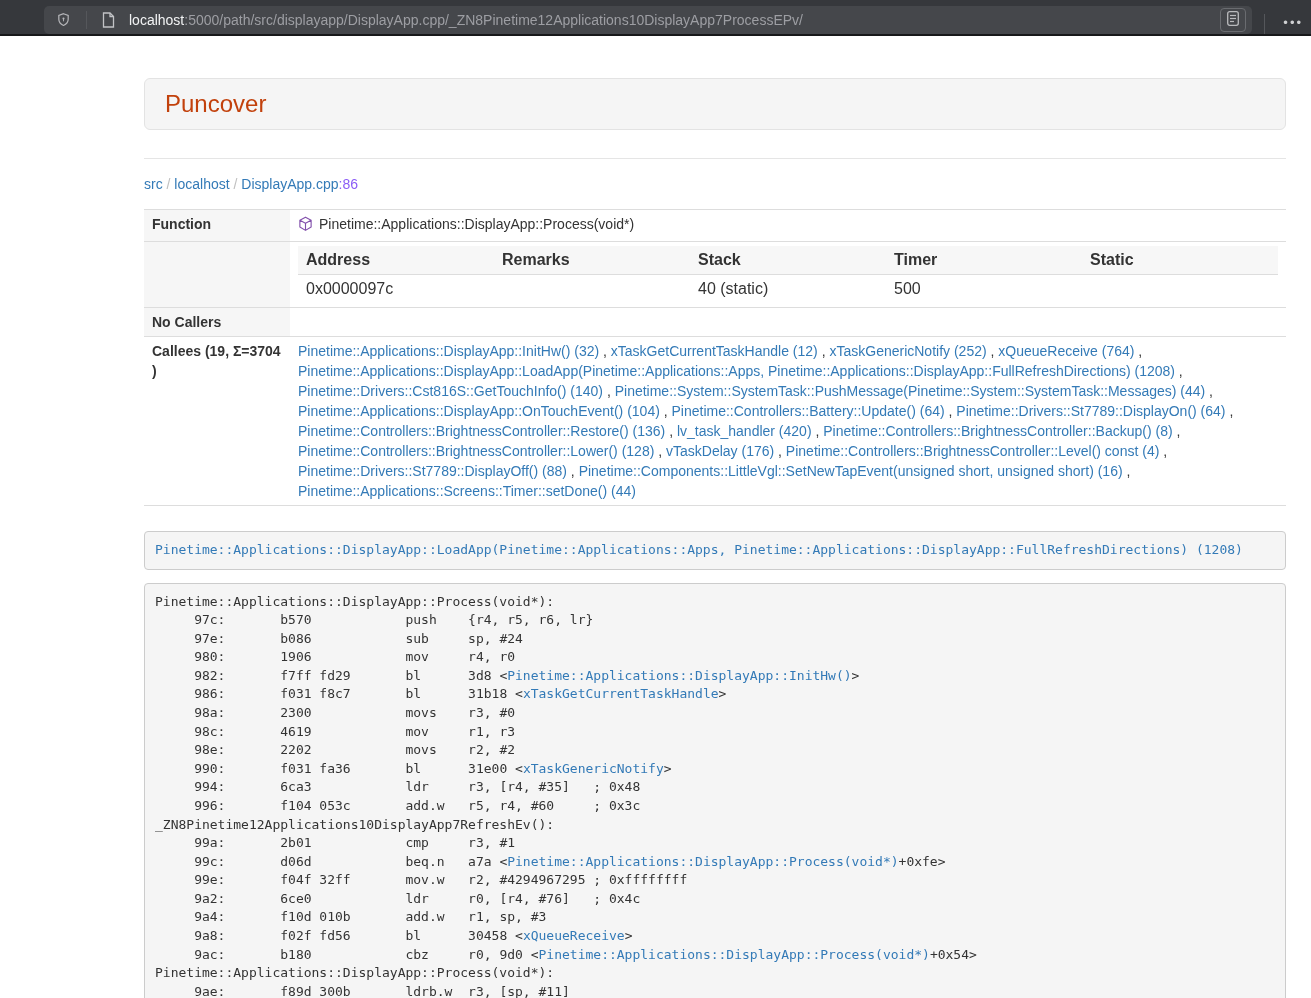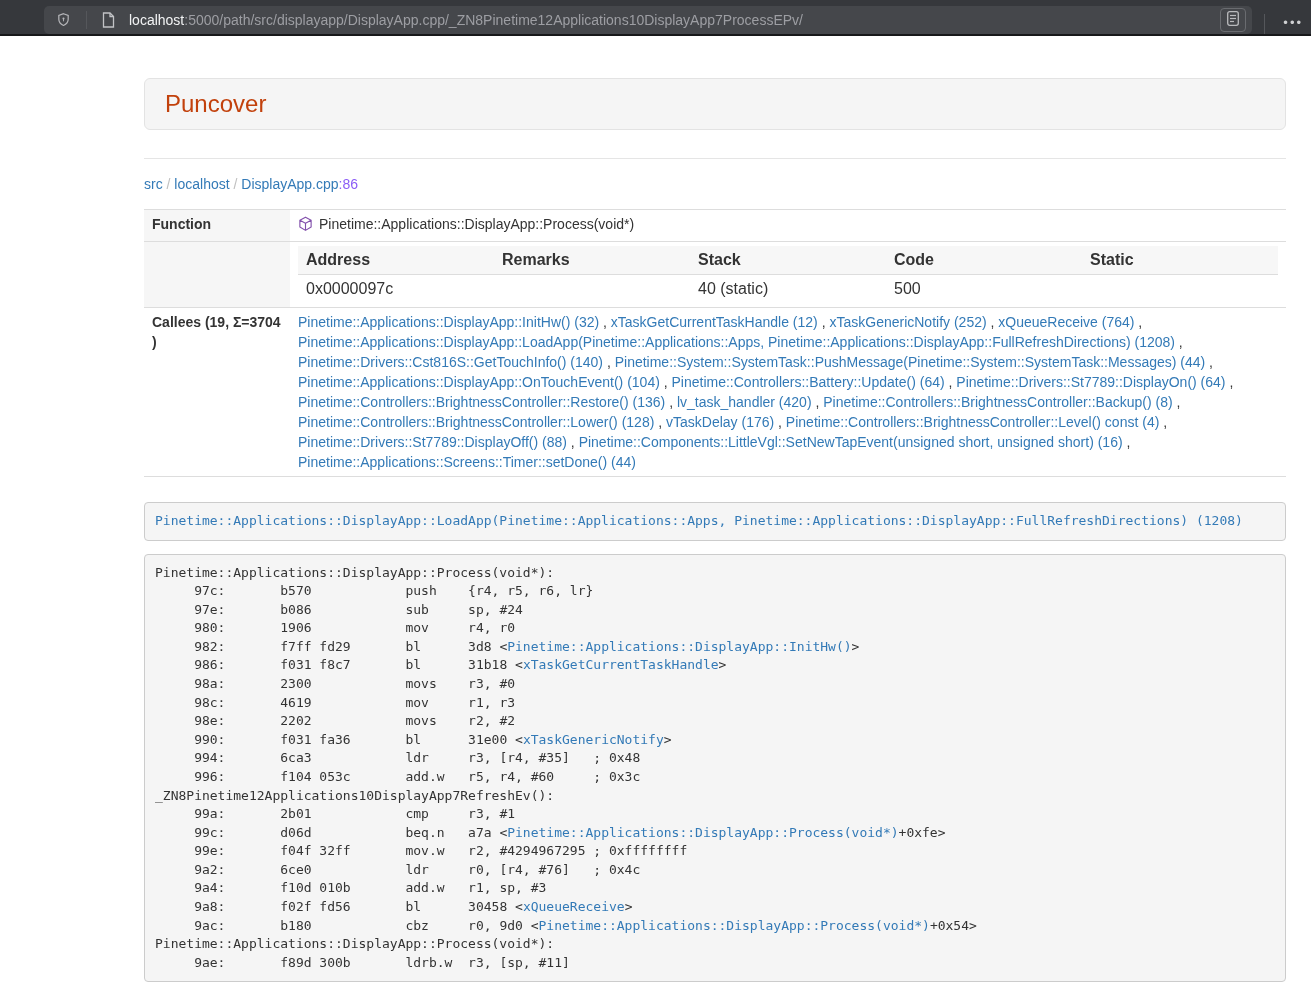--- a/index.html
+++ b/index.html
@@ -118,35 +118,39 @@
       </tr>
       <tr class="shaded">
         <th></th>
         <td>
           <table class="inner">
             <thead>
                 <tr id="metric-heads">
                   <th class="c0">Address</th>
                   <th class="c1">Remarks</th>
                   <th class="c2">Stack</th>
-                  <th class="c3">Code</th>
+                  <th class="c3">Timer</th>
                   <th class="c4">Static</th>
                 </tr>
               </thead>
             <tbody>
                 <tr id="metric-cells">
                   <td>0x0000097c</td>
                   <td></td>
                   <td>40 (static)</td>
                   <td>500</td>
                   <td></td>
                 </tr>
               </tbody>
           </table>
         </td>
+      </tr>
+      <tr class="shaded">
+        <th>No Callers</th>
+        <td></td>
       </tr>
       <tr>
         <th>Callees (19, Σ=3704 )</th>
         <td id="callees"><a href="#">Pinetime::Applications::DisplayApp::InitHw() (32)</a><span> , </span><a href="#">xTaskGetCurrentTaskHandle (12)</a><span> , </span><a href="#">xTaskGenericNotify (252)</a><span> , </span><a href="#">xQueueReceive (764)</a><span> , </span><a href="#">Pinetime::Applications::DisplayApp::LoadApp(Pinetime::Applications::Apps, Pinetime::Applications::DisplayApp::FullRefreshDirections) (1208)</a><span> , </span><a href="#">Pinetime::Drivers::Cst816S::GetTouchInfo() (140)</a><span> , </span><a href="#">Pinetime::System::SystemTask::PushMessage(Pinetime::System::SystemTask::Messages) (44)</a><span> , </span><a href="#">Pinetime::Applications::DisplayApp::OnTouchEvent() (104)</a><span> , </span><a href="#">Pinetime::Controllers::Battery::Update() (64)</a><span> , </span><a href="#">Pinetime::Drivers::St7789::DisplayOn() (64)</a><span> , </span><a href="#">Pinetime::Controllers::BrightnessController::Restore() (136)</a><span> , </span><a href="#">lv_task_handler (420)</a><span> , </span><a href="#">Pinetime::Controllers::BrightnessController::Backup() (8)</a><span> , </span><a href="#">Pinetime::Controllers::BrightnessController::Lower() (128)</a><span> , </span><a href="#">vTaskDelay (176)</a><span> , </span><a href="#">Pinetime::Controllers::BrightnessController::Level() const (4)</a><span> , </span><a href="#">Pinetime::Drivers::St7789::DisplayOff() (88)</a><span> , </span><a href="#">Pinetime::Components::LittleVgl::SetNewTapEvent(unsigned short, unsigned short) (16)</a><span> , </span><a href="#">Pinetime::Applications::Screens::Timer::setDone() (44)</a></td>
       </tr>
     </tbody>
   </table>
 
   <pre class="box"><a href="#">Pinetime::Applications::DisplayApp::LoadApp(Pinetime::Applications::Apps, Pinetime::Applications::DisplayApp::FullRefreshDirections) (1208)</a></pre>
 

